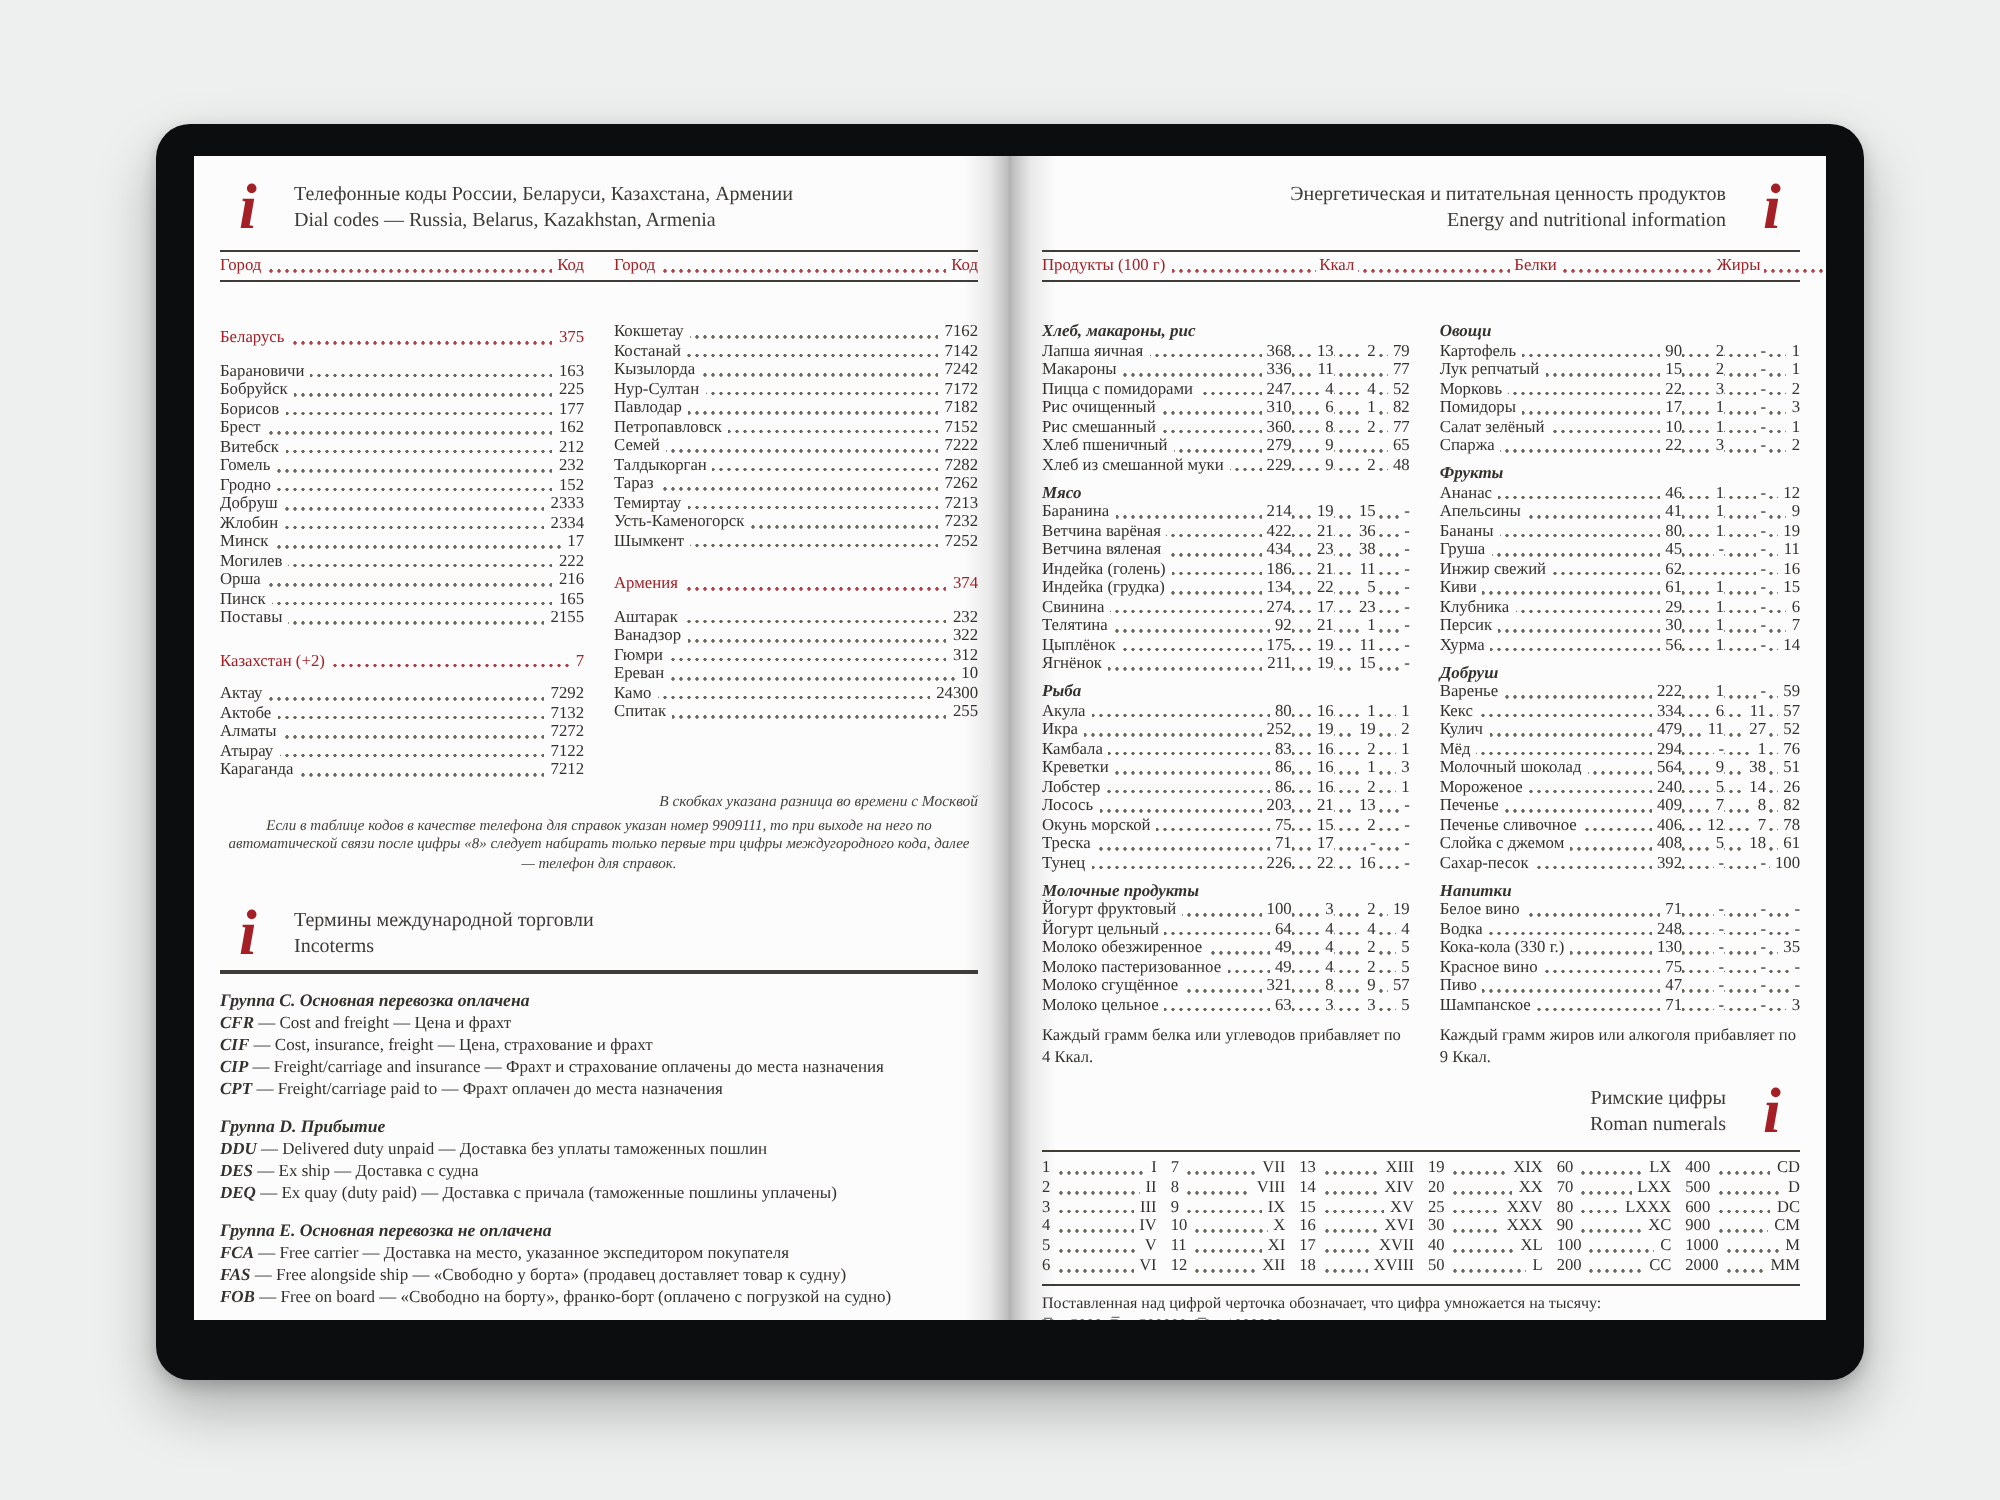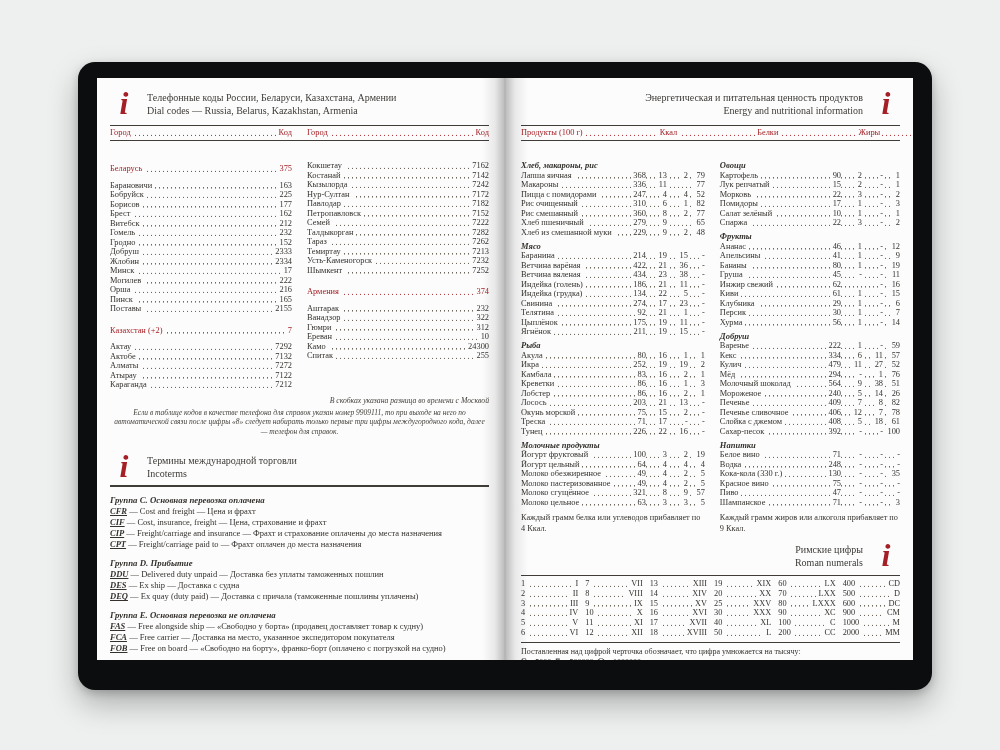--- a/index.html
+++ b/index.html
@@ -44,21 +44,21 @@
 .country{margin:3px 0 7px;}
 
 .noteR{margin-top:6px;text-align:right;font-style:italic;font-size:7.7px;color:#45423d;}
 .noteC{margin-top:3px;text-align:center;font-style:italic;font-size:7.5px;line-height:9.6px;
        color:#45423d;padding:0 2px;}
 
 .sec2{margin-top:16px;}
 .rule{height:1.5px;background:var(--line);margin-top:5px;}
 .gh2{font-weight:bold;font-style:italic;font-size:8.8px;margin:8px 0 1px;}
 .irow{font-size:8.5px;line-height:11px;white-space:nowrap;overflow:hidden;}
-.icode{font-style:italic;text-decoration:underline;}
+.icode{font-style:italic;}
 
 .fgroup{margin-bottom:4.5px;}
 .gh{font-weight:bold;font-style:italic;font-size:8.5px;height:9.5px;line-height:9.5px;}
 .fv{display:inline-block;text-align:right;}
 .fv b{font-weight:normal;background:var(--pg);padding-left:2.5px;}
 .fv b:empty{display:none;}
 .c1{width:27px;}.c2{width:21px;}.c3{width:21px;}.c4{width:17px;}
 .hl{background:var(--pg);padding:0 2px;}
 .hsp{flex:0 0 8px;}
 .fnote{margin-top:6px;font-size:8.3px;line-height:10.2px;}
@@ -331,22 +331,22 @@
               <div class="irow"><b class="icode">CPT</b> — Freight/carriage paid to — Фрахт оплачен до места назначения</div>
             </div>
             <div class="igroup">
               <div class="gh2">Группа D. Прибытие</div>
               <div class="irow"><b class="icode">DDU</b> — Delivered duty unpaid — Доставка без уплаты таможенных пошлин</div>
               <div class="irow"><b class="icode">DES</b> — Ex ship — Доставка с судна</div>
               <div class="irow"><b class="icode">DEQ</b> — Ex quay (duty paid) — Доставка с причала (таможенные пошлины уплачены)</div>
             </div>
             <div class="igroup">
               <div class="gh2">Группа E. Основная перевозка не оплачена</div>
+              <div class="irow"><b class="icode">FCA</b> — Free carrier — Доставка на место, указанное экспедитором покупателя</div>
               <div class="irow"><b class="icode">FAS</b> — Free alongside ship — «Свободно у борта» (продавец доставляет товар к судну)</div>
-              <div class="irow"><b class="icode">FCA</b> — Free carrier — Доставка на место, указанное экспедитором покупателя</div>
               <div class="irow"><b class="icode">FOB</b> — Free on board — «Свободно на борту», франко-борт (оплачено с погрузкой на судно)</div>
             </div>
           </div>
       </section>
     </div>
 
     <div class="page right">
       <section>
         <div class="hdr rt">
           <div class="titles">

